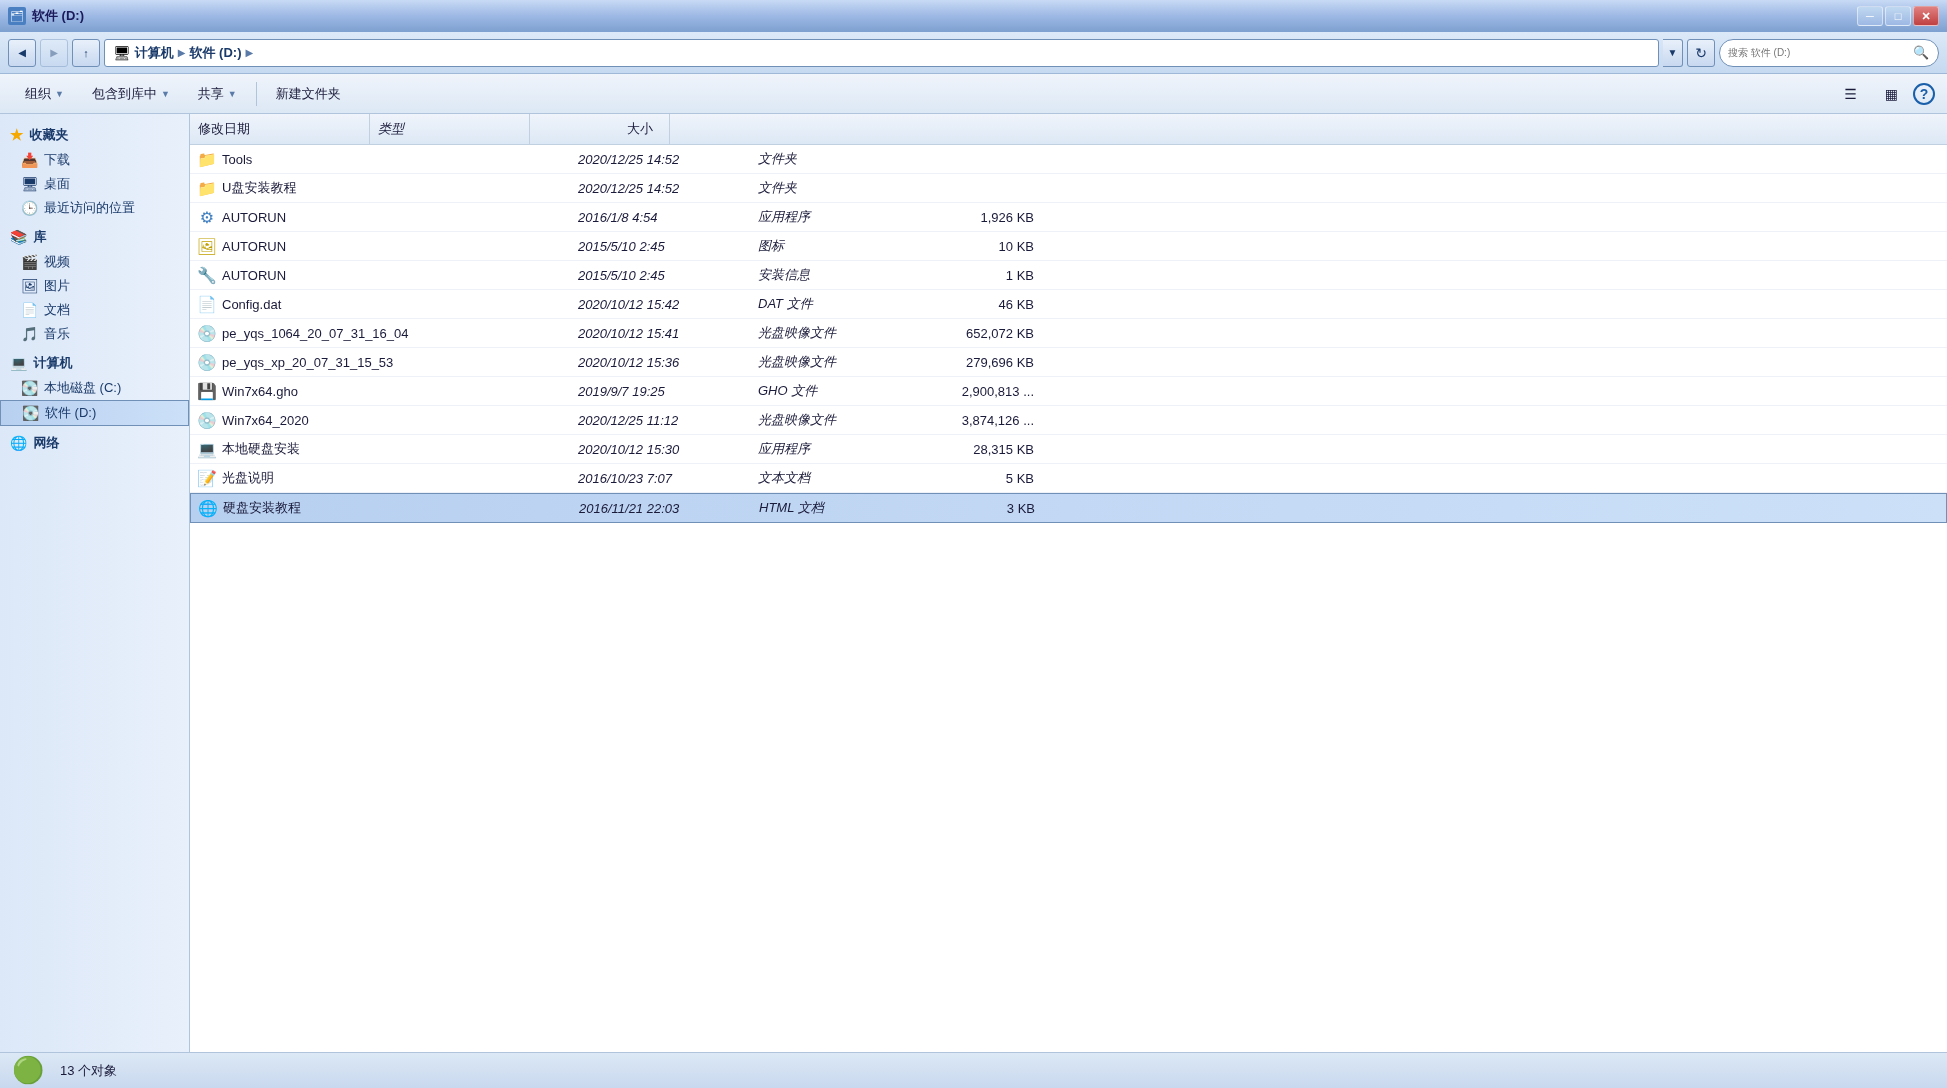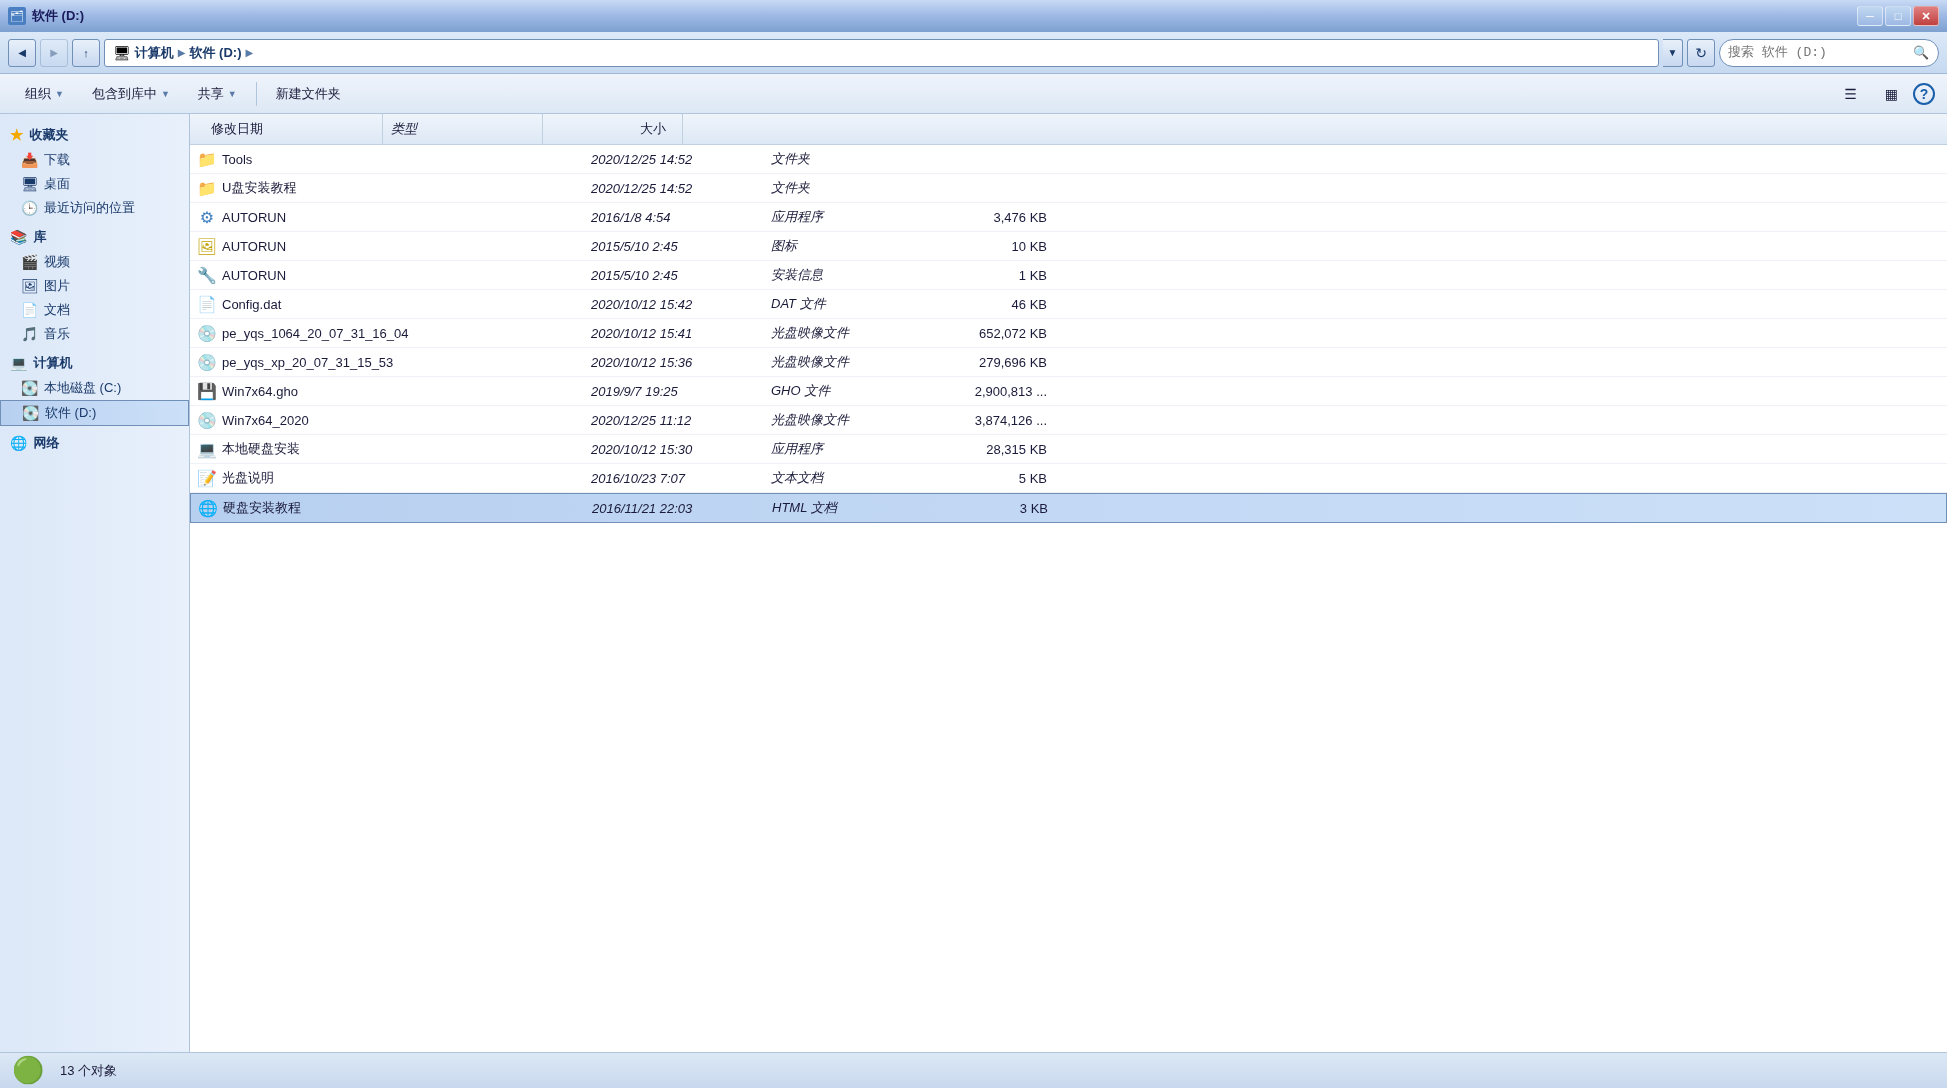--- a/index.html
+++ b/index.html
@@ -112,22 +112,22 @@
     .search-box {
       width: 220px; height: 28px;
       border: 1px solid #7090b8;
       border-radius: 14px;
       display: flex; align-items: center;
       background: #fff;
       padding: 0 8px;
       gap: 4px;
     }
     .search-input {
-      flex: 1; border: none; outline: none; font-size: 13px;
-      color: #888; background: transparent; font-family: Liberation Mono, monospace;
+      flex: 1; border: none; outline: none; font-size: 10px;
+      color: #888; background: transparent;
     }
     .search-icon-btn {
       width: 18px; height: 18px;
       cursor: pointer; display: flex; align-items: center; justify-content: center;
       font-size: 13px; color: #7090b8;
     }
 
     
     .toolbar {
       height: 40px;
@@ -215,21 +215,21 @@
       position: sticky; top: 0;
       z-index: 10;
     }
     .col-header {
       padding: 6px 8px;
       font-size: 13px; color: #1a1a3a;
       border-right: 1px solid #c0d0e0;
       cursor: pointer; user-select: none;
     }
     .col-name { width: 380px; }
-    .col-date { width: 180px; margin-left: 13px; }
+    .col-date { width: 180px; }
     .col-type { width: 160px; font-style: italic; }
     .col-size { width: 140px; text-align: right; padding-right: 16px; }
 
     .file-row {
       display: flex;
       align-items: center;
       border-bottom: 1px solid #eef2f8;
       cursor: pointer;
     }
     .file-row.selected {
@@ -434,21 +434,21 @@
     <div class="file-cell col-type">文件夹</div>
     <div class="file-cell col-size"></div>
   </div>
         <div class="file-row">
     <div class="file-cell col-name">
       <div class="file-icon" style="color:#4080c0">⚙</div>
       <span>AUTORUN</span>
     </div>
     <div class="file-cell col-date">2016/1/8 4:54</div>
     <div class="file-cell col-type">应用程序</div>
-    <div class="file-cell col-size">3,476 KB</div>
+    <div class="file-cell col-size">1,926 KB</div>
   </div>
         <div class="file-row">
     <div class="file-cell col-name">
       <div class="file-icon" style="color:#c0a000">🖼</div>
       <span>AUTORUN</span>
     </div>
     <div class="file-cell col-date">2015/5/10 2:45</div>
     <div class="file-cell col-type">图标</div>
     <div class="file-cell col-size">10 KB</div>
   </div>

